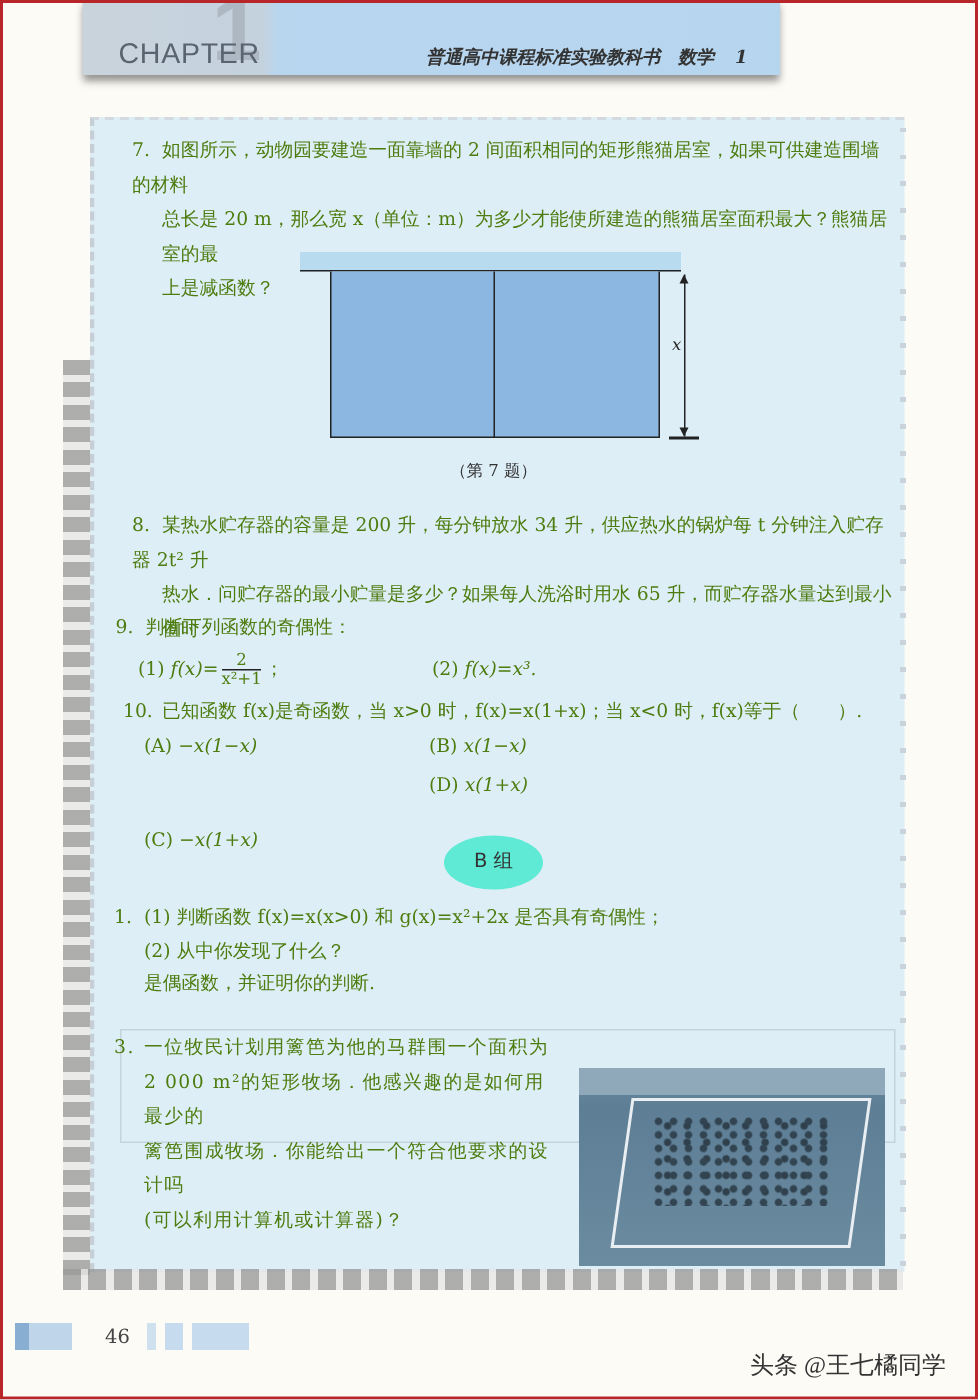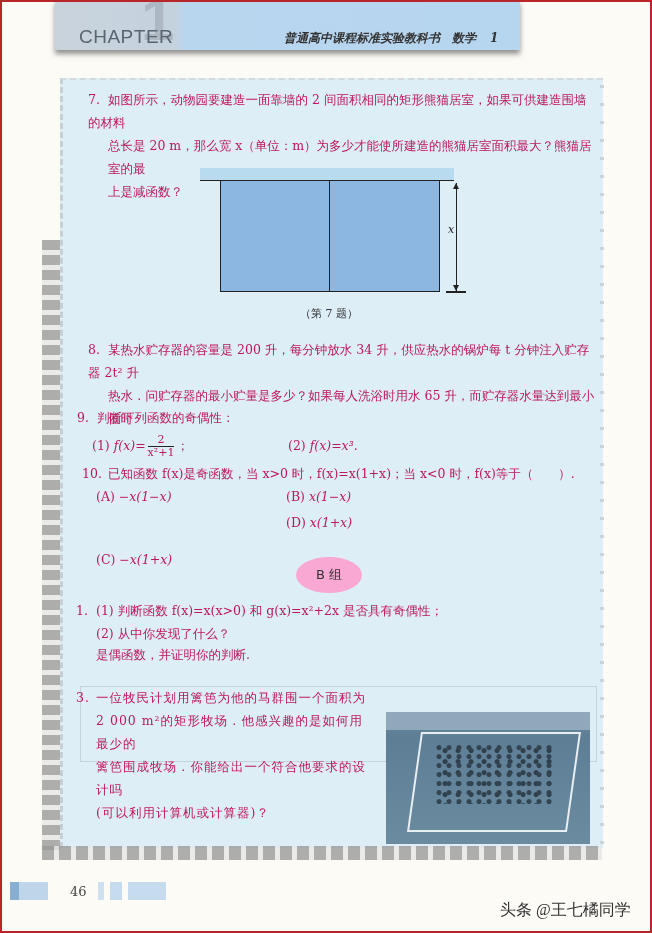--- a/index.html
+++ b/index.html
@@ -47,21 +47,21 @@
   }
   .binding-bottom {
     position:absolute; left:42px; top:846px; width:560px; height:14px;
     background:repeating-linear-gradient(90deg,#9a9a9a 0 12px,#e6e6e6 12px 17px);
     opacity:0.8;
   }
   .binding-right {
     position:absolute; left:600px; top:85px; width:4px; height:760px;
     background:repeating-linear-gradient(180deg,#c9d3da 0 3px,transparent 3px 18px);
   }
-  .q { position:absolute; font-size:12.5px; line-height:23px; color:#be185d; }
+  .q { position:absolute; font-size:12.5px; line-height:23px; color:#4d7c0f; }
   .q .num { display:inline-block; width:20px; }
   .indent { padding-left:20px; }
   i.m { font-style:italic; }
   
   .fig { position:absolute; left:200px; top:168px; width:260px; height:140px; }
   .fig .wall {
     position:absolute; left:0; top:0; width:254px; height:12px; background:#b9dbef;
     border-bottom:1.5px solid #222;
   }
   .fig .room {
@@ -82,21 +82,21 @@
   .fig .tick { position:absolute; left:246px; width:20px; height:1.5px; background:#222; top:123px; }
   .fig .xlabel { position:absolute; left:248px; top:54px; font-style:italic; font-size:11px; background:#ddeef7; padding:1px 0;}
   .caption { position:absolute; left:300px; top:306px; font-size:11px; color:#333; }
   
   .frac { display:inline-block; vertical-align:middle; text-align:center; font-size:11px; line-height:12px; margin:0 2px; }
   .frac .n { display:block; border-bottom:1px solid #222; padding:0 2px; }
   .frac .d { display:block; }
   
   .bgroup {
     position:absolute; left:296px; top:557px; width:66px; height:36px; border-radius:50%;
-    background:#f9a8d4; text-align:center; line-height:36px;
+    background:#5eead4; text-align:center; line-height:36px;
     font-family:"DejaVu Sans",sans-serif; font-size:13px; color:#333;
   }
   
   .photo {
     position:absolute; left:386px; top:712px; width:204px; height:132px;
     background:linear-gradient(180deg,#6a8aa2 0%,#5d7e95 20%,#6b8ba0 100%);
     overflow:hidden;
   }
   .photo .fence {
     position:absolute; left:28px; top:20px; width:156px; height:96px;

